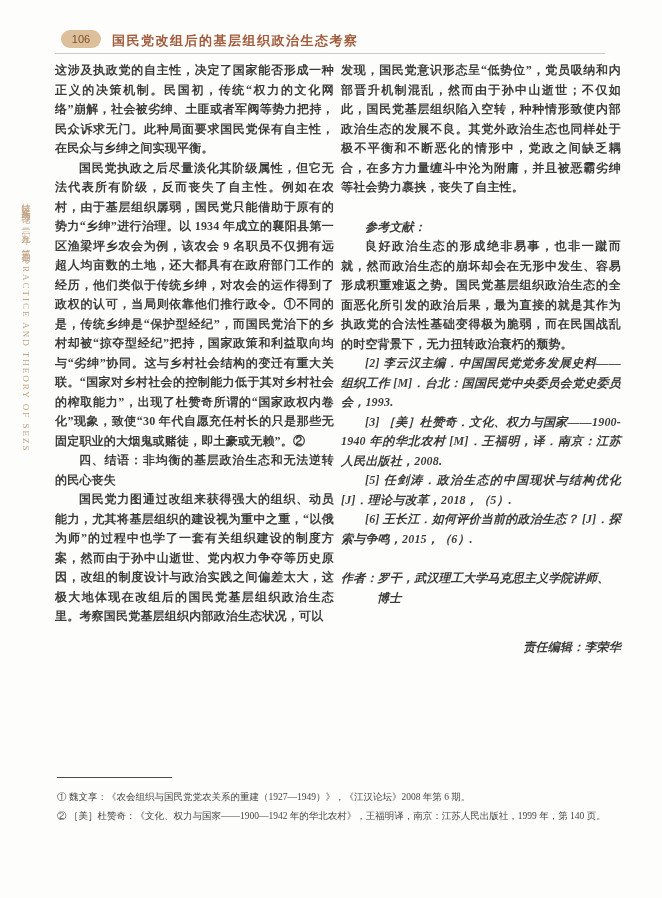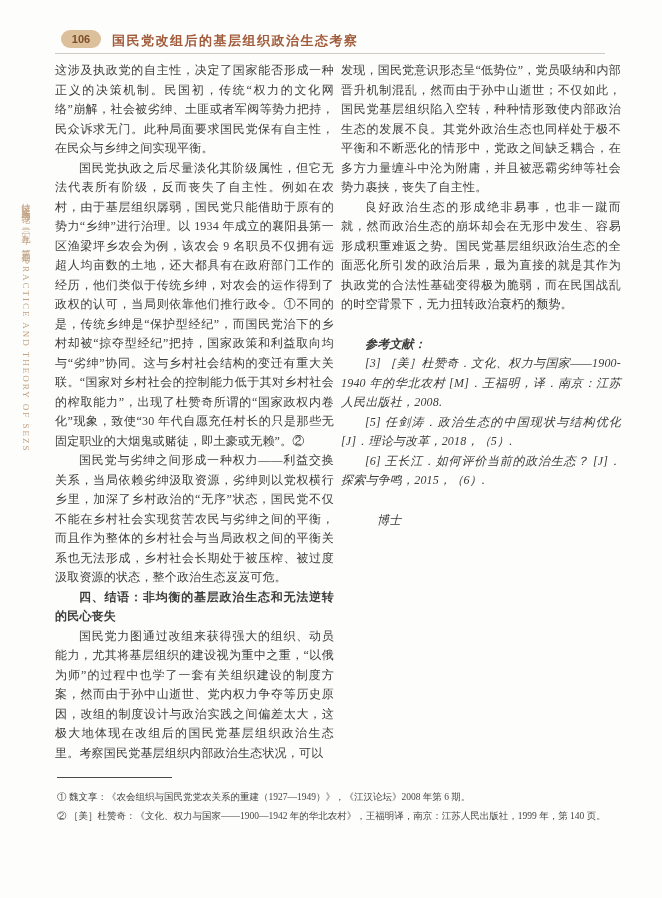--- a/index.html
+++ b/index.html
@@ -19,42 +19,42 @@
     font-size:9px;letter-spacing:2px;
     color:#c2a283;
     white-space:nowrap;
   }
   
   .page-num-badge{
     position:absolute;left:61px;top:30px;
     width:40px;height:18px;
     background:#dcc09c;color:#7d4e28;
     border-radius:10px;
-    text-align:center;font-size:11px;line-height:18px;font-weight:bold;
+    text-align:center;font-size:11px;line-height:18px;font-weight:normal;
     font-family:"Liberation Sans","DejaVu Sans",sans-serif;
   }
   .running-title{
     position:absolute;left:112px;top:32px;
     font-size:13px;font-weight:bold;color:#a15a3a;
     letter-spacing:1.5px;
   }
   .header-rule{
     position:absolute;left:55px;top:53px;width:550px;height:0;
     border-top:1px solid #cfcac2;
   }
   
   .col{
     position:absolute;top:61px;
     text-align:justify;
     font-size:12px;line-height:19.5px;
     letter-spacing:0.2px;
   }
   .col-left{left:55px;width:279px;}
   .col-right{left:341px;width:280px;}
-  .col p{margin:0;padding:0;}
+  .col p{margin:0;padding:0;font-weight:bold;}
   .indent{text-indent:2em;}
   .section-heading{font-weight:bold;}
   .refs-heading{font-weight:bold;margin-top:20px !important;font-style:italic;}
   .ref-item{font-style:italic;}
   .author-block{margin-top:20px;font-style:italic;}
   .author-line2{text-indent:3em;}
   .editor-line{margin-top:30px !important;text-align:right;font-style:italic;padding-right:6px;}
   
   .footnote-rule{
     position:absolute;left:57px;top:777px;width:115px;height:0;
@@ -76,35 +76,37 @@
 
   <div class="page-num-badge">106</div>
 
   <div class="running-title">国民党改组后的基层组织政治生态考察</div>
 
   <div class="header-rule"></div>
 
   <div class="col col-left">
     <p>这涉及执政党的自主性，决定了国家能否形成一种正义的决策机制。民国初，传统“权力的文化网络”崩解，社会被劣绅、土匪或者军阀等势力把持，民众诉求无门。此种局面要求国民党保有自主性，在民众与乡绅之间实现平衡。</p>
     <p class="indent">国民党执政之后尽量淡化其阶级属性，但它无法代表所有阶级，反而丧失了自主性。例如在农村，由于基层组织孱弱，国民党只能借助于原有的势力“乡绅”进行治理。以 1934 年成立的襄阳县第一区渔梁坪乡农会为例，该农会 9 名职员不仅拥有远超人均亩数的土地，还大都具有在政府部门工作的经历，他们类似于传统乡绅，对农会的运作得到了政权的认可，当局则依靠他们推行政令。①不同的是，传统乡绅是“保护型经纪”，而国民党治下的乡村却被“掠夺型经纪”把持，国家政策和利益取向均与“劣绅”协同。这与乡村社会结构的变迁有重大关联。“国家对乡村社会的控制能力低于其对乡村社会的榨取能力”，出现了杜赞奇所谓的“国家政权内卷化”现象，致使“30 年代自愿充任村长的只是那些无固定职业的大烟鬼或赌徒，即土豪或无赖”。②</p>
-    <p class="indent">国民党与劣绅之间形成一种权力——利益交换关系，当局依赖劣绅汲取资源，劣绅则以党权横行乡里，加深了乡村政治的“无序”状态，国民党不仅不能在乡村社会实现贫苦农民与劣绅之间的平衡，而且作为整体的乡村社会与当局政权之间的平衡关系也无法形成，乡村社会长期处于被压榨、被过度汲取资源的状态，整个政治生态岌岌可危。</p>
     <p class="indent section-heading">四、结语：非均衡的基层政治生态和无法逆转的民心丧失</p>
     <p class="indent">国民党力图通过改组来获得强大的组织、动员能力，尤其将基层组织的建设视为重中之重，“以俄为师”的过程中也学了一套有关组织建设的制度方案，然而由于孙中山逝世、党内权力争夺等历史原因，改组的制度设计与政治实践之间偏差太大，这极大地体现在改组后的国民党基层组织政治生态里。考察国民党基层组织内部政治生态状况，可以</p>
   </div>
 
   <div class="col col-right">
     <p>发现，国民党意识形态呈“低势位”，党员吸纳和内部晋升机制混乱，然而由于孙中山逝世；不仅如此，国民党基层组织陷入空转，种种情形致使内部政治生态的发展不良。其党外政治生态也同样处于极不平衡和不断恶化的情形中，党政之间缺乏耦合，在多方力量缠斗中沦为附庸，并且被恶霸劣绅等社会势力裹挟，丧失了自主性。</p>
+    <p class="indent refs-heading">参考文献：</p>
     <p class="indent">良好政治生态的形成绝非易事，也非一蹴而就，然而政治生态的崩坏却会在无形中发生、容易形成积重难返之势。国民党基层组织政治生态的全面恶化所引发的政治后果，最为直接的就是其作为执政党的合法性基础变得极为脆弱，而在民国战乱的时空背景下，无力扭转政治衰朽的颓势。</p>
-    <p class="indent refs-heading">参考文献：</p>
+    <p class="indent ref-item">[2] 李云汉主编．中国国民党党务发展史料——组织工作 [M]．台北：国国民党中央委员会党史委员会，1993.</p>
     <p class="indent ref-item">[3] ［美］杜赞奇．文化、权力与国家——1900-1940 年的华北农村 [M]．王福明，译．南京：江苏人民出版社，2008.</p>
     <p class="indent ref-item">[5] 任剑涛．政治生态的中国现状与结构优化 [J]．理论与改革，2018，（5）.</p>
     <p class="indent ref-item">[6] 王长江．如何评价当前的政治生态？ [J]．探索与争鸣，2015，（6）.</p>
     <div class="author-block">
+      <p>作者：罗干，武汉理工大学马克思主义学院讲师、</p>
       <p class="author-line2">博士</p>
     </div>
+    <p class="editor-line">责任编辑：李荣华</p>
   </div>
 
   <div class="footnote-rule"></div>
 
   <div class="footnotes">
     <p>① 魏文享：《农会组织与国民党党农关系的重建（1927—1949）》，《江汉论坛》2008 年第 6 期。</p>
     <p>② ［美］杜赞奇：《文化、权力与国家——1900—1942 年的华北农村》，王福明译，南京：江苏人民出版社，1999 年，第 140 页。</p>
   </div>
 
 </div>

